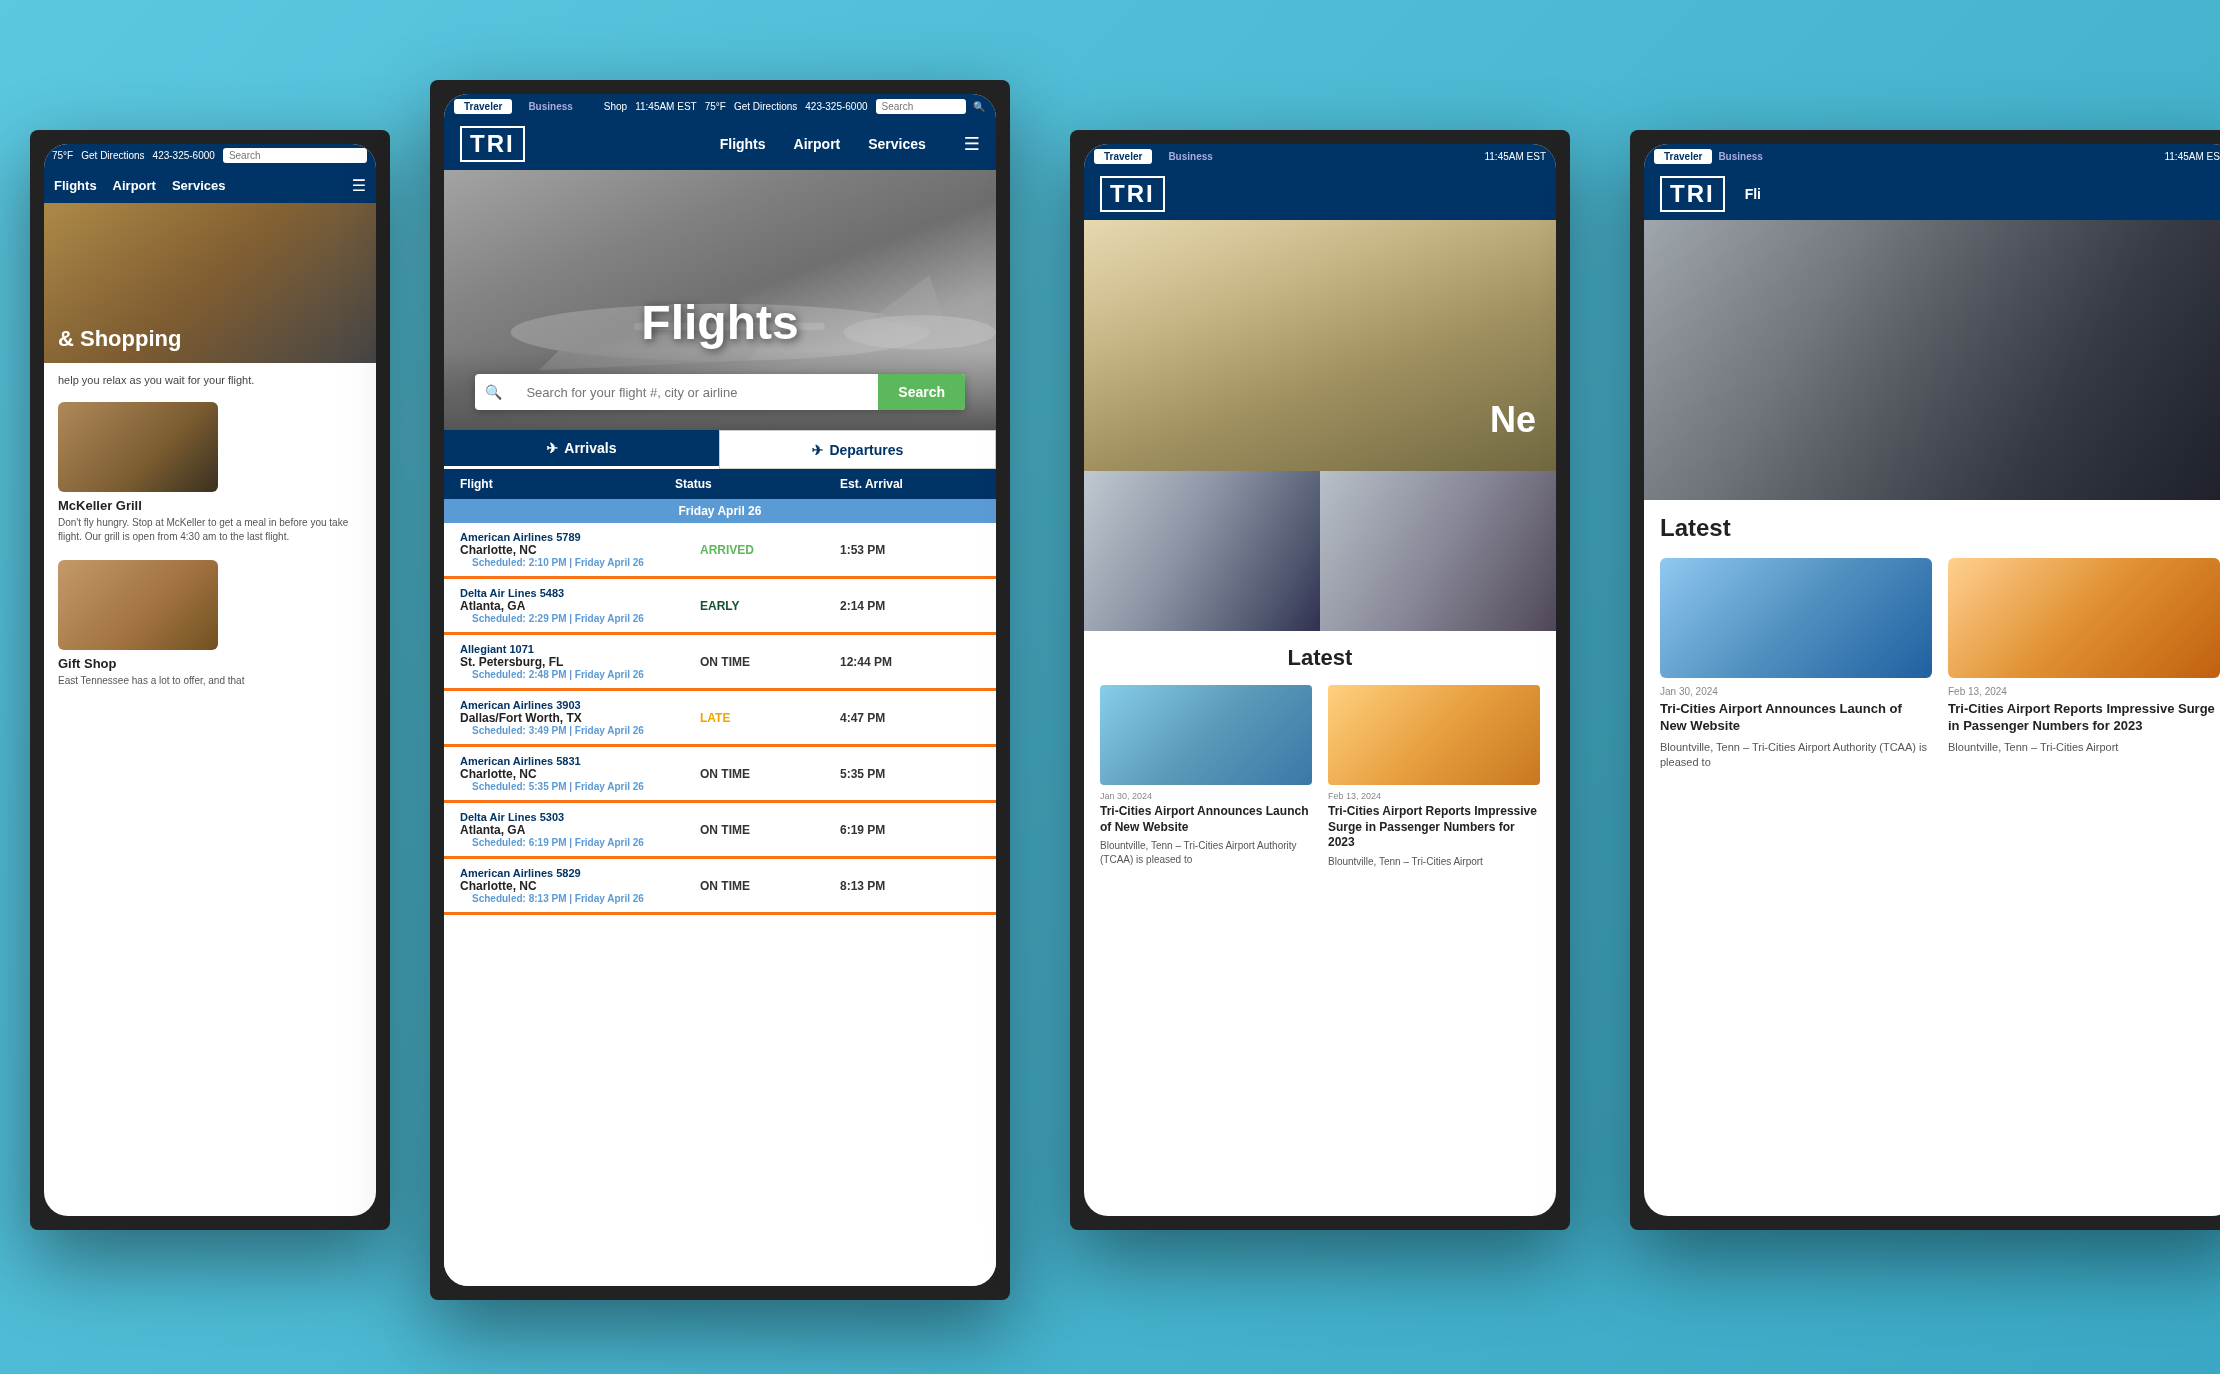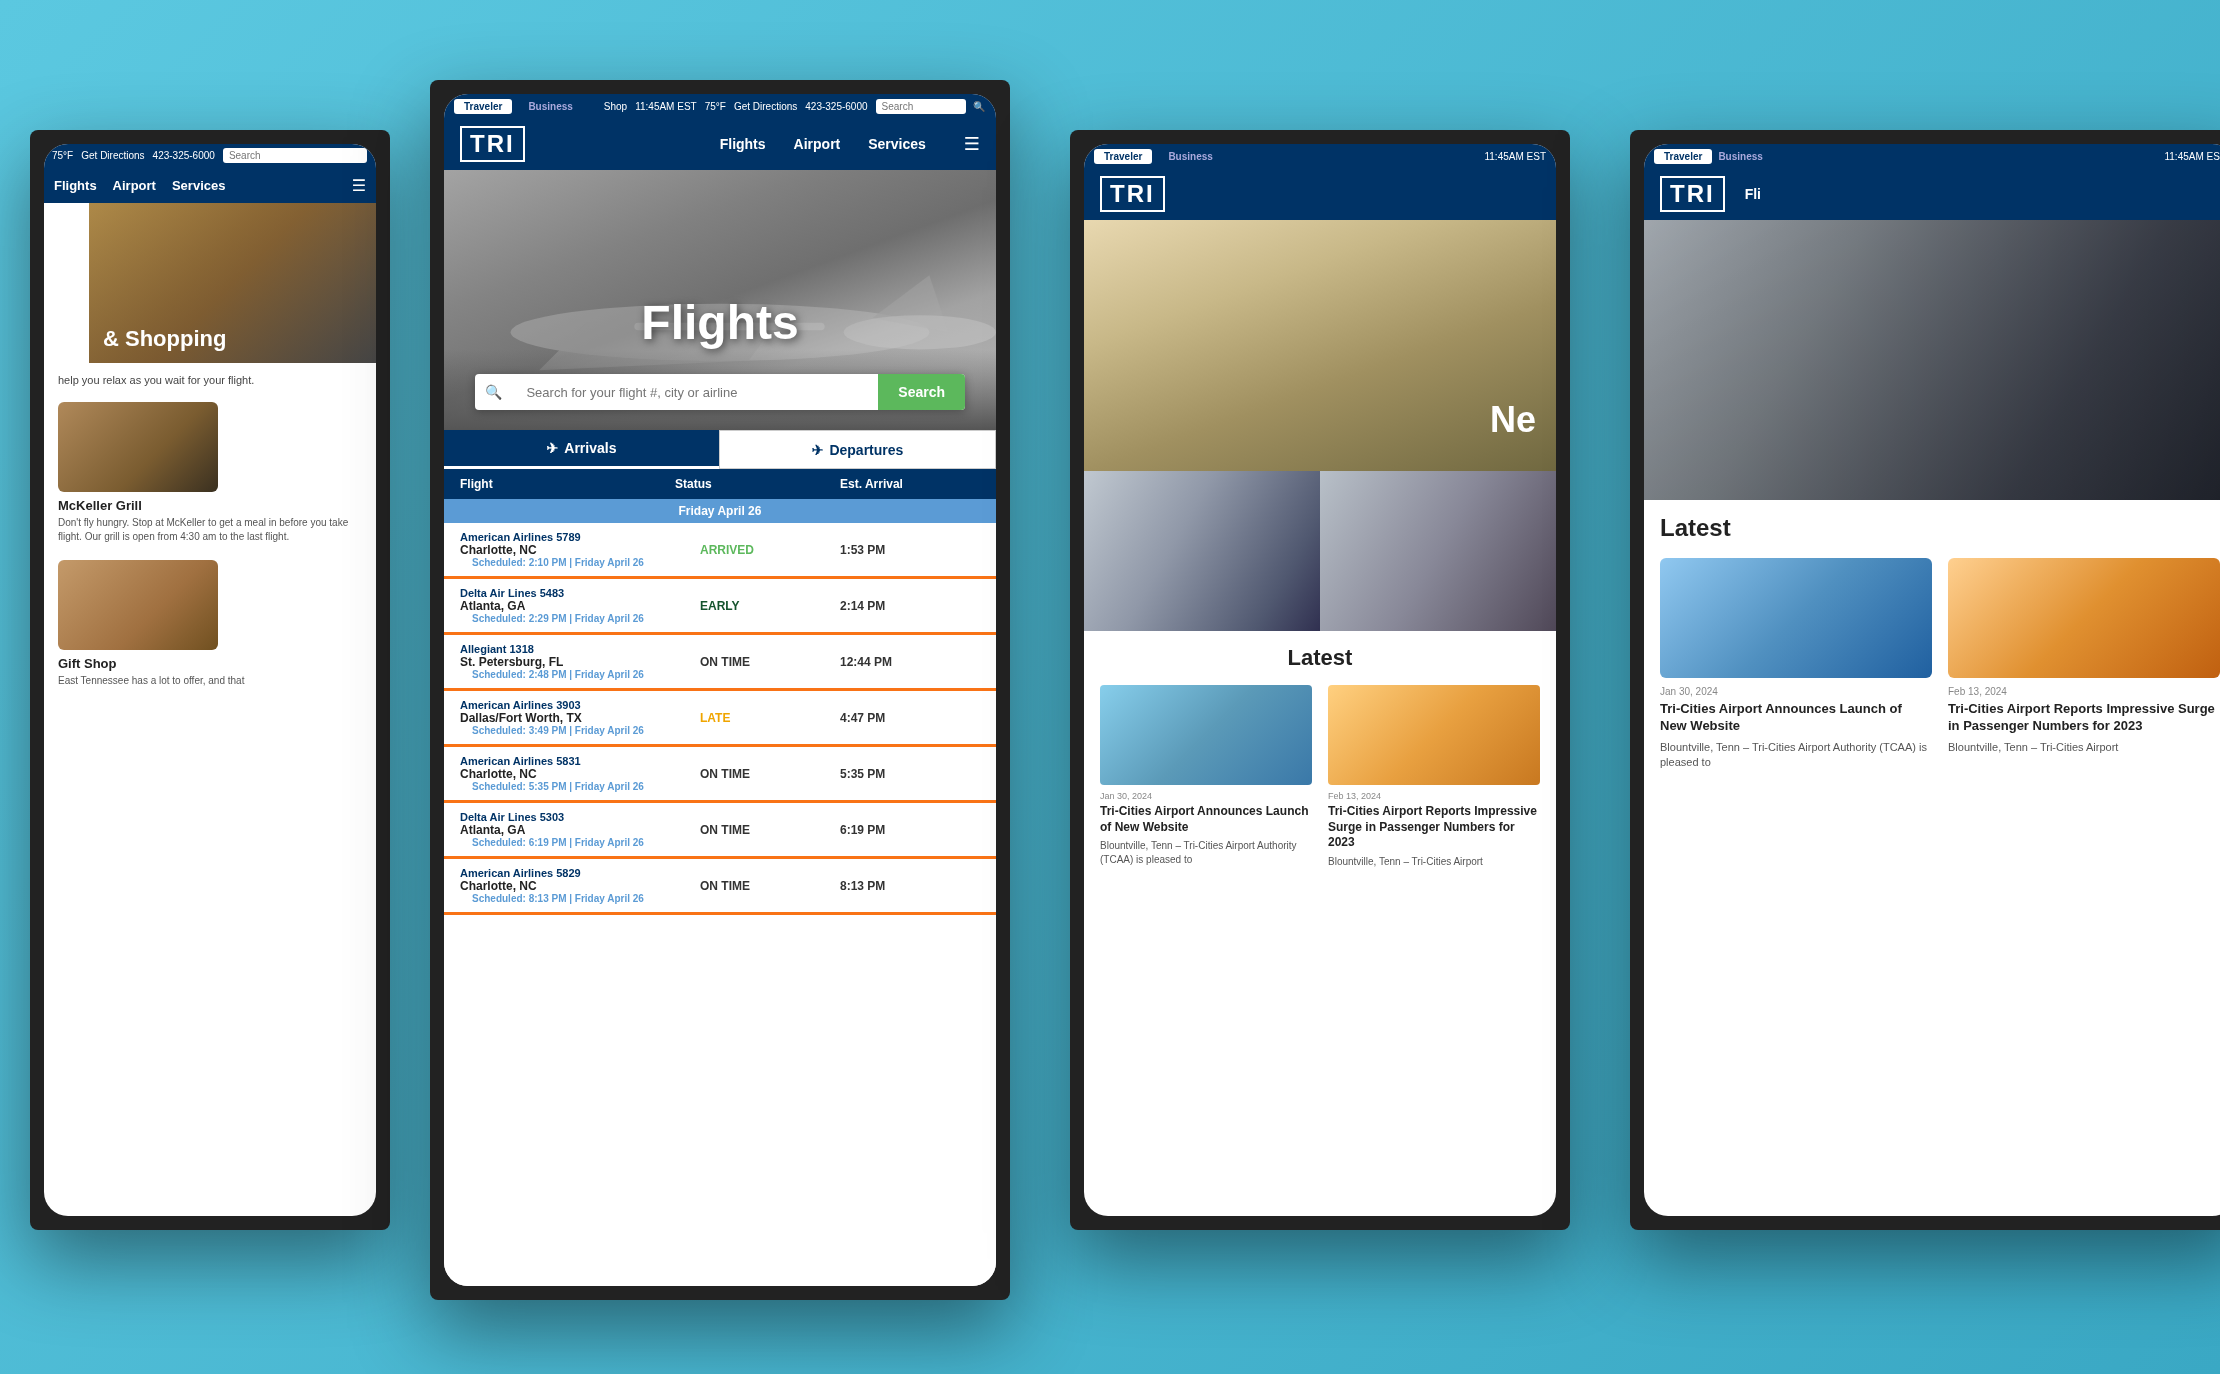--- a/index.html
+++ b/index.html
@@ -96,21 +96,20 @@
     .tl-hero {
       height: 160px;
       background: linear-gradient(to bottom, rgba(0,0,0,0.2), rgba(0,0,0,0.5)),
                   linear-gradient(135deg, #8B6914 0%, #6B4F0F 40%, #444 100%);
       display: flex;
       align-items: flex-end;
       padding: 12px 14px;
       flex-shrink: 0;
       overflow: hidden;
       position: relative;
-      margin-left: 45px;
     }
     .tl-hero-people {
       position: absolute;
       inset: 0;
       background: linear-gradient(135deg, #c8a060 0%, #9a7040 50%, #555 100%);
       opacity: 0.7;
     }
     .tl-hero h2 {
       color: #fff;
       font-size: 22px;
@@ -775,21 +774,21 @@
       <div>
         <div class="tc-flight-airline">Delta Air Lines 5483</div>
         <div class="tc-flight-city">Atlanta, GA</div>
         <div class="tc-flight-sched">Scheduled: 2:29 PM  |  Friday April 26</div>
       </div>
       <div class="tc-status-early">EARLY</div>
       <div class="tc-est-time">2:14 PM</div>
     </div>
           <div class="tc-flight-row">
       <div>
-        <div class="tc-flight-airline">Allegiant 1318</div>
+        <div class="tc-flight-airline">Allegiant 1071</div>
         <div class="tc-flight-city">St. Petersburg, FL</div>
         <div class="tc-flight-sched">Scheduled: 2:48 PM  |  Friday April 26</div>
       </div>
       <div class="tc-status-ontime">ON TIME</div>
       <div class="tc-est-time">12:44 PM</div>
     </div>
           <div class="tc-flight-row">
       <div>
         <div class="tc-flight-airline">American Airlines 3903</div>
         <div class="tc-flight-city">Dallas/Fort Worth, TX</div>

